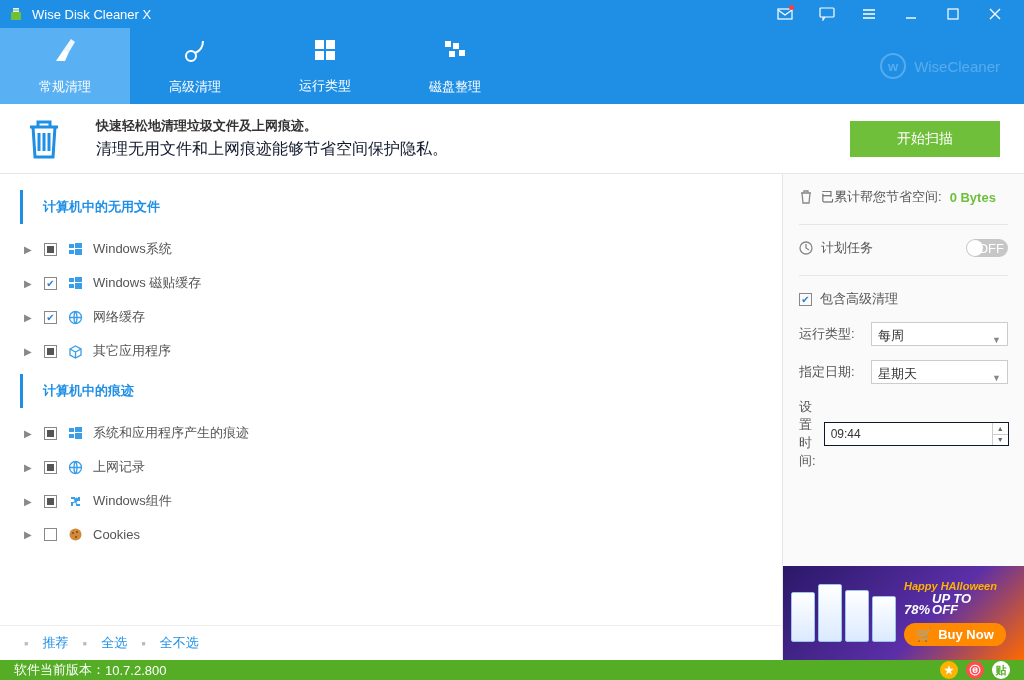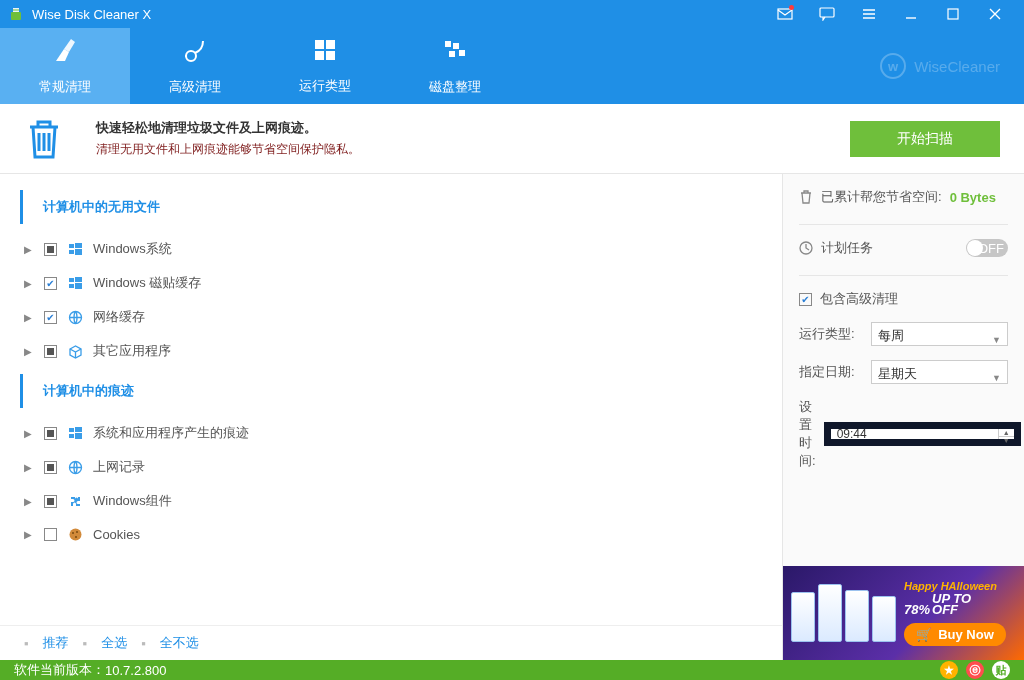--- a/index.html
+++ b/index.html
@@ -11,21 +11,21 @@
 .titlebar .dot{position:absolute;top:5px;right:12px;width:5px;height:5px;background:#ff3b3b;border-radius:50%}
 .navbar{height:76px;background:#1f8fe6;display:flex;color:#fff}
 .navitem{width:130px;display:flex;flex-direction:column;align-items:center;justify-content:center;gap:14px;cursor:pointer}
 .navitem.active{background:#59b0f2}
 .navitem .nlabel{font-size:13px}
 .navbrand{margin-left:auto;display:flex;align-items:center;padding-right:24px;color:rgba(255,255,255,.25);gap:8px}
 .navbrand .bcirc{width:26px;height:26px;border:2px solid rgba(255,255,255,.25);border-radius:50%;display:flex;align-items:center;justify-content:center;font-weight:700}
 .infobar{height:70px;border-bottom:1px solid #e6e6e6;display:flex;align-items:center;padding:0 24px;gap:32px}
 .trashicon{color:#1f8fe6}
 .infotext .inft{font-weight:700;font-size:13px;color:#333}
-.infotext .infs{color:#7f1d1d;margin-top:4px;font-size:12px}
+.infotext .infs{color:#0f172a;margin-top:4px;font-size:16px}
 .scanbtn{margin-left:auto;background:#6fbf3b;color:#fff;border:none;width:150px;height:36px;font-size:14px;cursor:pointer}
 .content{flex:1;display:flex;overflow:hidden}
 .leftpane{flex:1;display:flex;flex-direction:column;padding:10px 0 0 0;overflow:hidden}
 .scrollarea{flex:1;overflow:auto;padding-bottom:8px}
 .sectitle{padding:8px 20px;color:#1f8fe6;font-weight:700;font-size:13px;border-left:3px solid #1f8fe6;margin:6px 0 8px 20px}
 .itemrow{display:flex;align-items:center;gap:10px;padding:8px 20px 8px 24px;cursor:pointer}
 .exp{width:10px;color:#888;font-size:10px}
 .cbx{width:13px;height:13px;border:1px solid #888;display:flex;align-items:center;justify-content:center;font-size:10px;cursor:pointer}
 .cbx.full::after{content:"✔";color:#2a7fd6}
 .cbx.part::after{content:"";width:7px;height:7px;background:#555;display:block}
@@ -37,21 +37,21 @@
 .rightpane{width:242px;border-left:1px solid #e6e6e6;background:#fafafa;display:flex;flex-direction:column;padding:14px 16px;position:relative}
 .rline{display:flex;align-items:center;gap:8px;color:#555;margin-bottom:14px}
 .rline .val{color:#6fbf3b;font-weight:700}
 .hr{height:1px;background:#e6e6e6;margin:4px 0 14px}
 .toggle{margin-left:auto;width:42px;height:18px;background:#c6c6c6;border-radius:9px;position:relative;color:#fff;font-size:8px;display:flex;align-items:center;justify-content:flex-end;padding-right:4px;cursor:pointer}
 .toggle::before{content:"";position:absolute;left:1px;top:1px;width:16px;height:16px;background:#fff;border-radius:50%}
 .frow{display:flex;align-items:center;margin-bottom:14px;color:#555;gap:8px}
 .frow .flab{width:64px}
 .fselect{flex:1;height:24px;border:1px solid #ccc;background:#fff;display:flex;align-items:flex-end;padding:0 6px;justify-content:space-between;cursor:pointer;font-size:12px;color:#333}
 .fselect .dd{color:#888;font-size:9px}
-.ftime{flex:1;height:24px;border:7px solid #0f172a;background:#fff;display:flex;align-items:center}
+.ftime{flex:1;height:24px;border:1px solid #0f172a;background:#fff;display:flex;align-items:center}
 .ftime input{border:none;flex:1;height:100%;padding:0 6px;font-size:12px;color:#333;outline:none}
 .spins{width:16px;border-left:1px solid #ccc;display:flex;flex-direction:column;height:100%}
 .spins div{flex:1;display:flex;align-items:center;justify-content:center;font-size:7px;color:#666;cursor:pointer}
 .spins div:first-child{border-bottom:1px solid #ccc}
 .promo{position:absolute;left:0;right:0;bottom:0;height:94px;background:linear-gradient(135deg,#2a1868 0%,#5b2fa8 60%,#ff6a00 100%);display:flex;align-items:center;padding:8px;color:#fff;overflow:hidden}
 .pboxes{display:flex;gap:3px;align-items:flex-end}
 .pbox{width:24px;background:linear-gradient(#fff,#dbeaff);border:1px solid #9cc2ef;border-radius:2px}
 .ptxt{margin-left:8px;flex:1;display:flex;flex-direction:column;align-items:flex-start;gap:2px}
 .pt1{color:#ffb300;font-style:italic;font-weight:700;font-size:11px}
 .pt2{font-size:20px;font-weight:800;font-style:italic}

